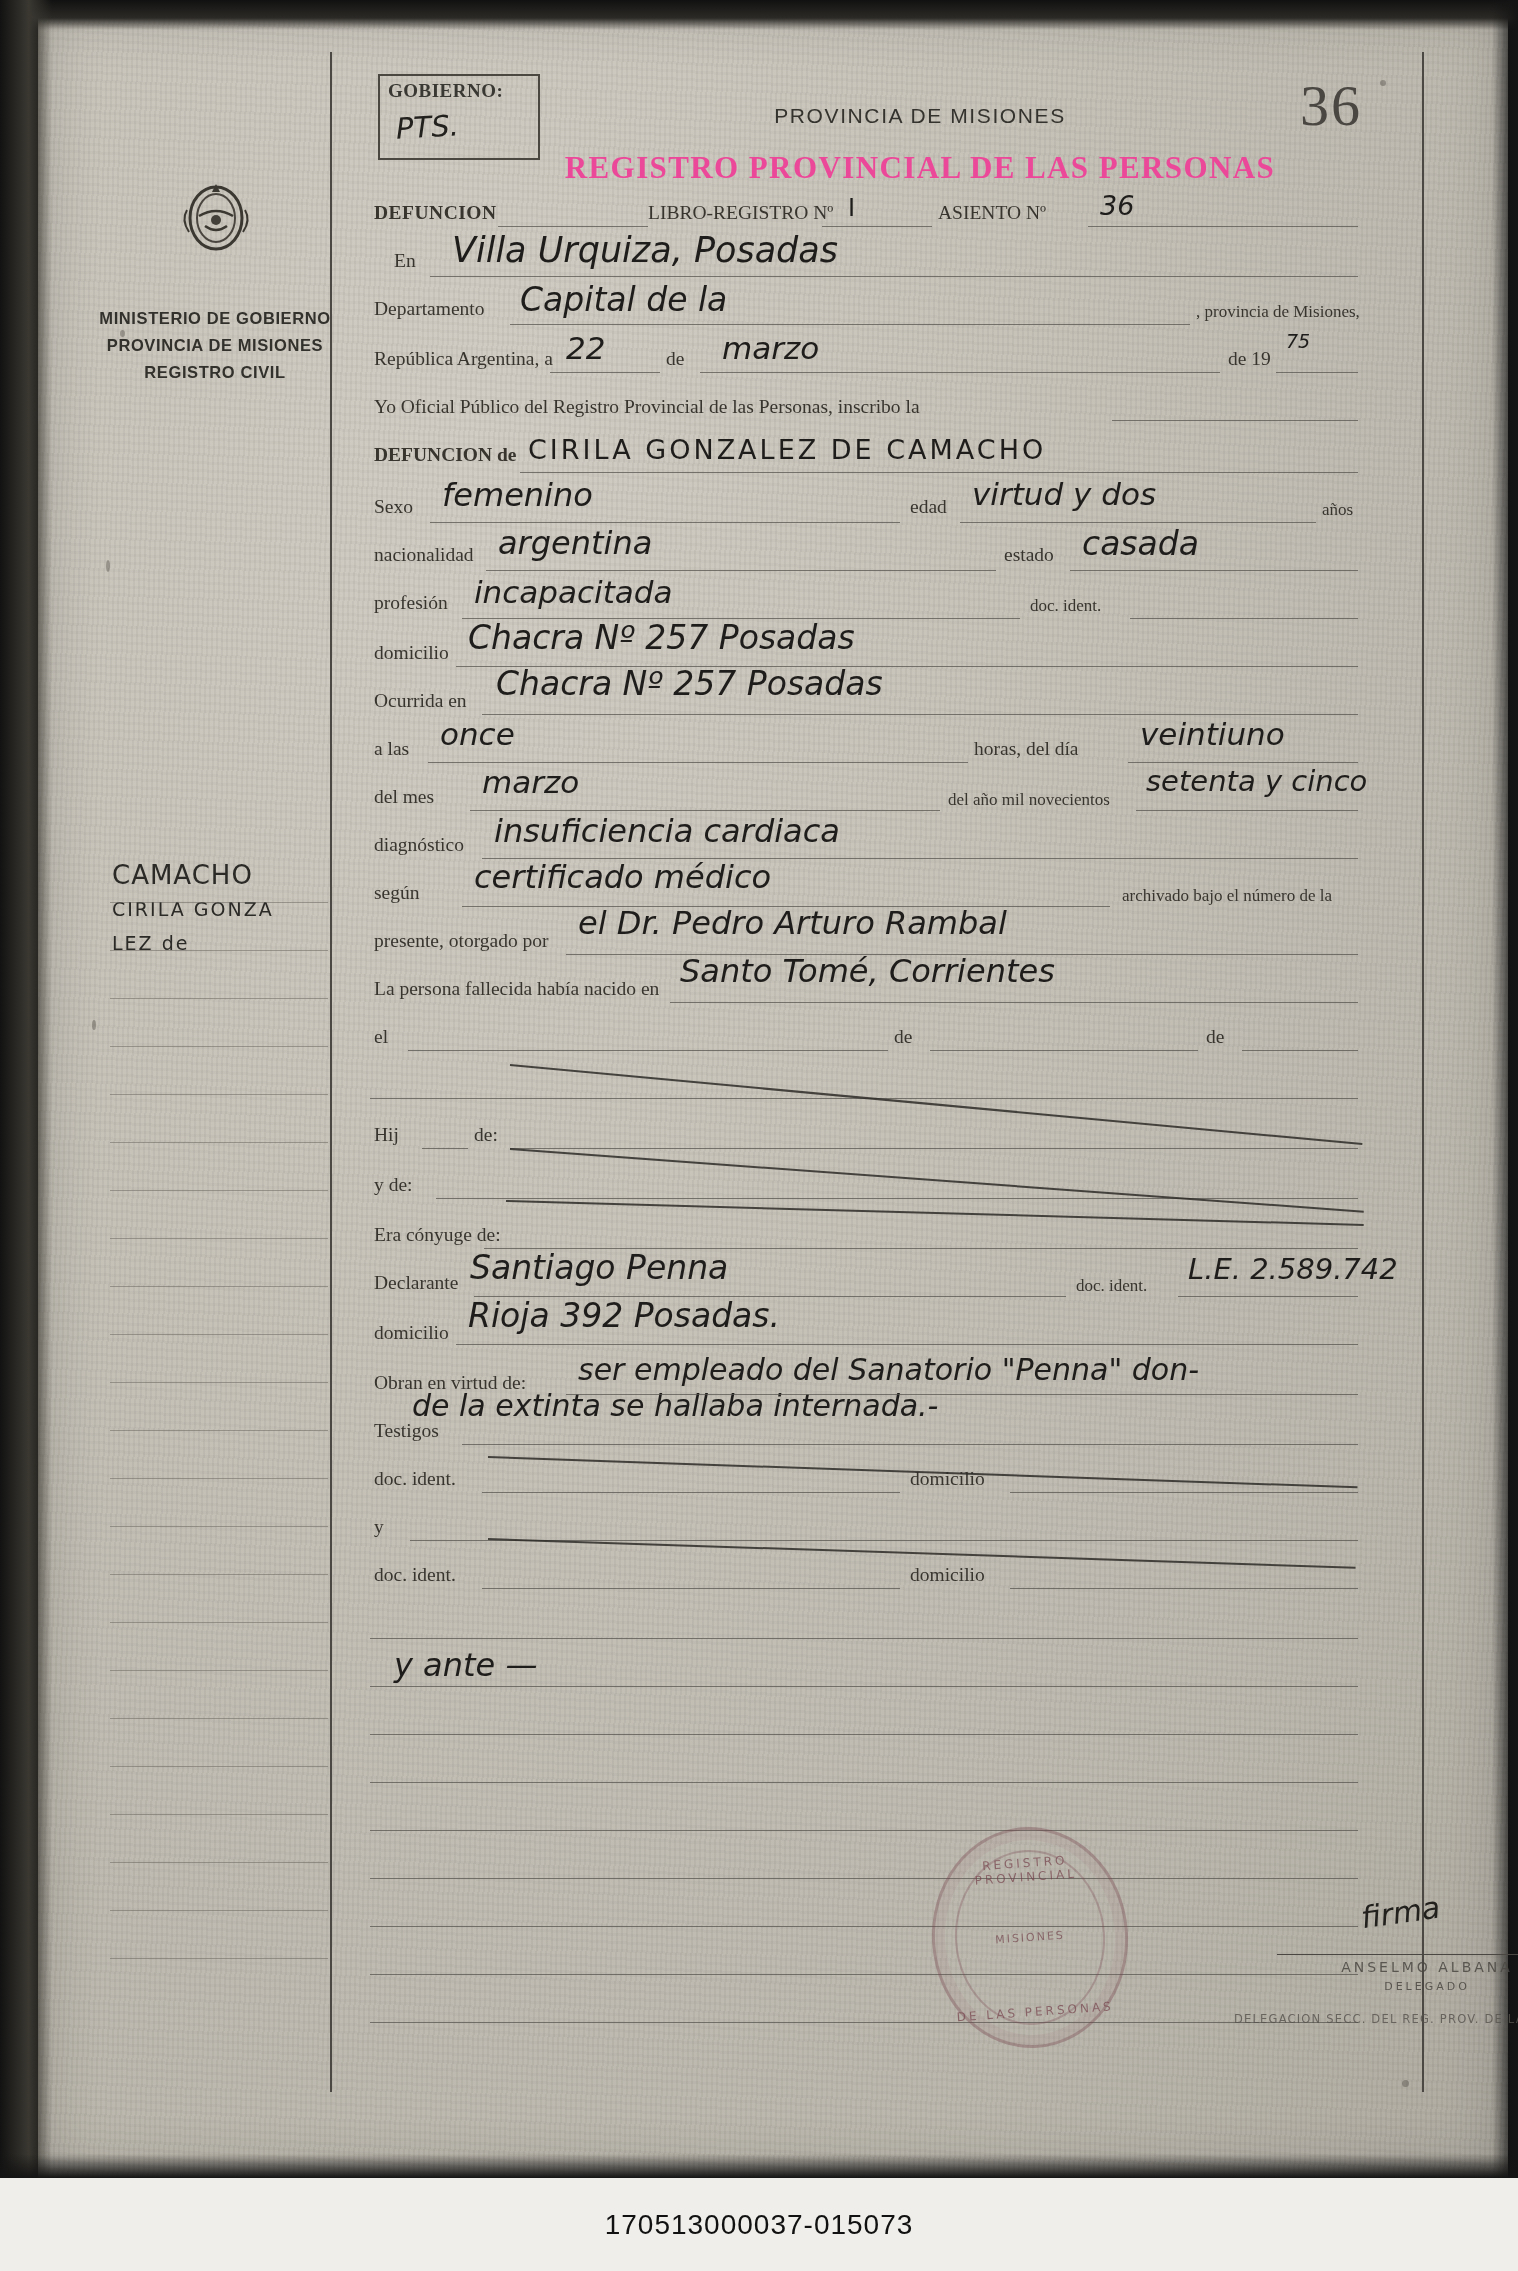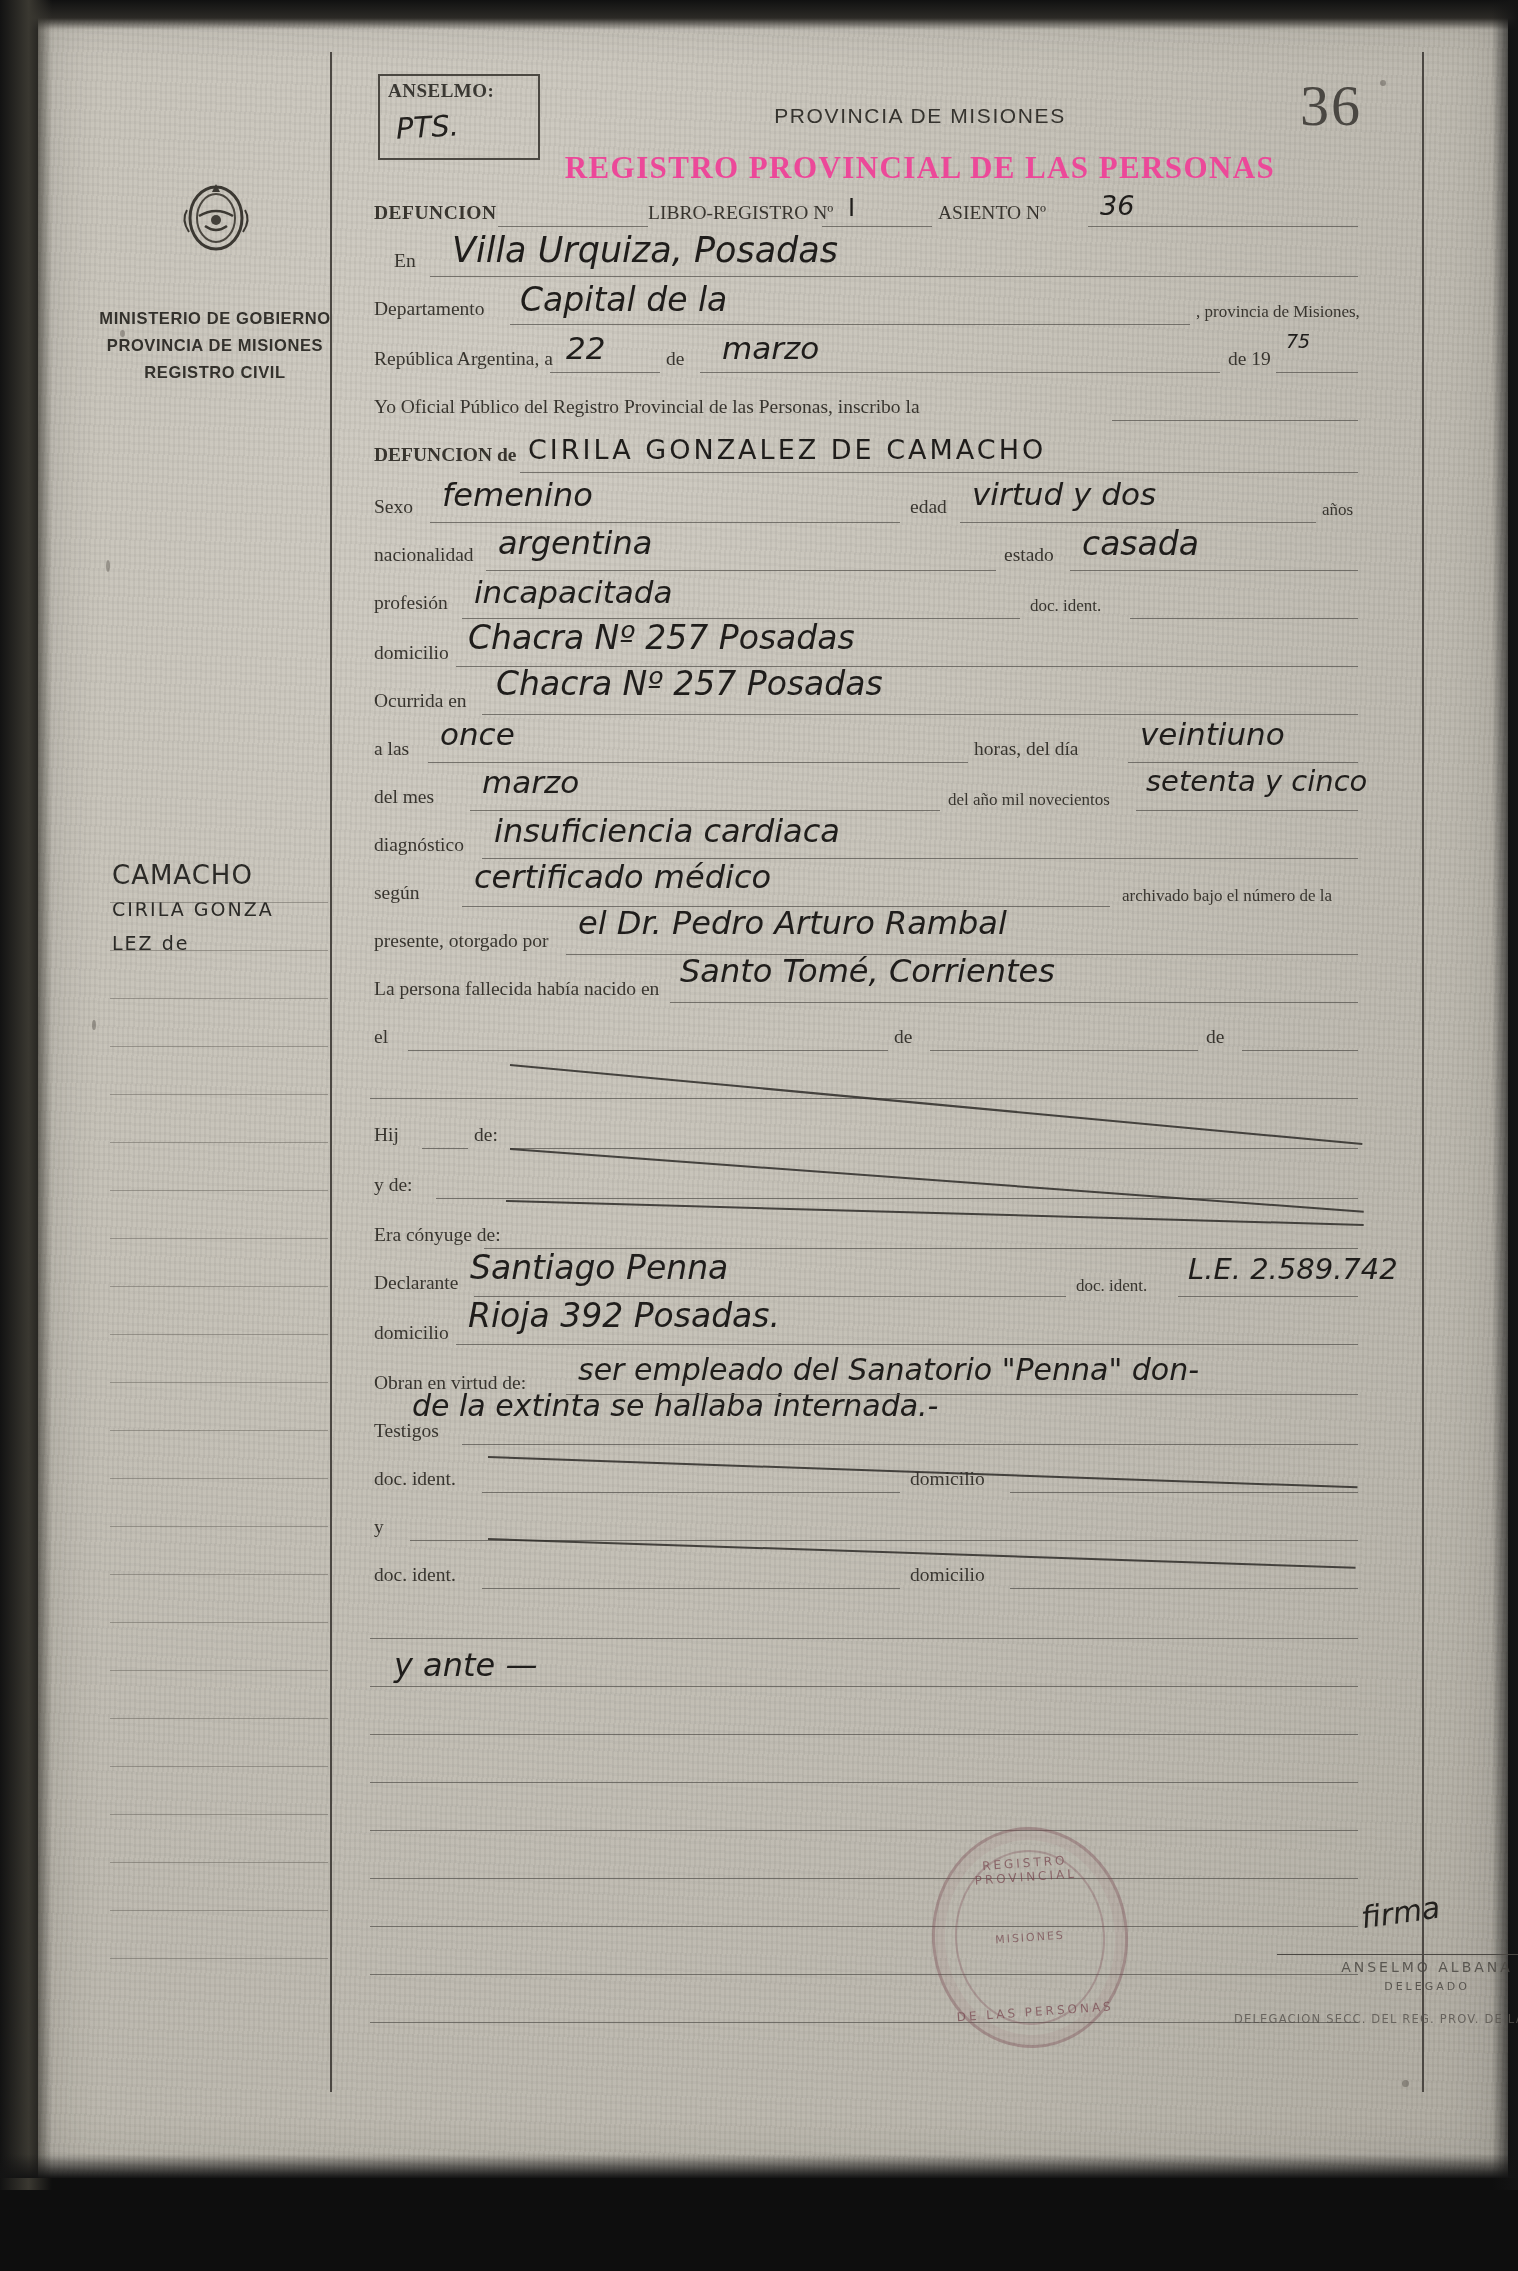--- a/index.html
+++ b/index.html
@@ -363,21 +363,21 @@
   <div class="ministry">
     <div>MINISTERIO DE GOBIERNO</div>
     <div>PROVINCIA DE MISIONES</div>
     <div>REGISTRO CIVIL</div>
   </div>
 
   <div class="form">
     <div class="form-inner">
 
       <div class="redacto-box">
-        <span class="redacto-label">ANSELMO:</span>
+        <span class="redacto-label">GOBIERNO:</span>
         <span class="redacto-val">PTS.</span>
       </div>
       <div class="prov-title">PROVINCIA DE MISIONES</div>
       <div class="reg-title">REGISTRO PROVINCIAL DE LAS PERSONAS</div>
       <div class="page-num">36</div>
 
       <div class="lbl" style="left:4px; top:150px; font-weight:600; letter-spacing:.5px;">DEFUNCION</div>
       <div class="rule" style="left:128px; top:174px; width:150px;"></div>
       <div class="lbl" style="left:278px; top:150px;">LIBRO-REGISTRO Nº</div>
       <div class="hand blk" style="left:478px; top:142px; font-size:24px;">I</div>
@@ -590,14 +590,17 @@
     <div class="ruleline" style="top:1030px;"></div>
     <div class="ruleline" style="top:1078px;"></div>
   </div>
 
   <div class="speck" style="left:120px; top:330px; width:5px; height:7px;"></div>
   <div class="speck" style="left:106px; top:560px; width:4px; height:12px;"></div>
   <div class="speck" style="left:1380px; top:80px; width:6px; height:6px;"></div>
   <div class="speck" style="left:1402px; top:2080px; width:7px; height:7px;"></div>
   <div class="speck" style="left:92px; top:1020px; width:4px; height:10px;"></div>
 
+  <div class="footer">
+    <div class="footer-id">170513000037-015073</div>
+  </div>
 
 </div>
 
 </body></html>

